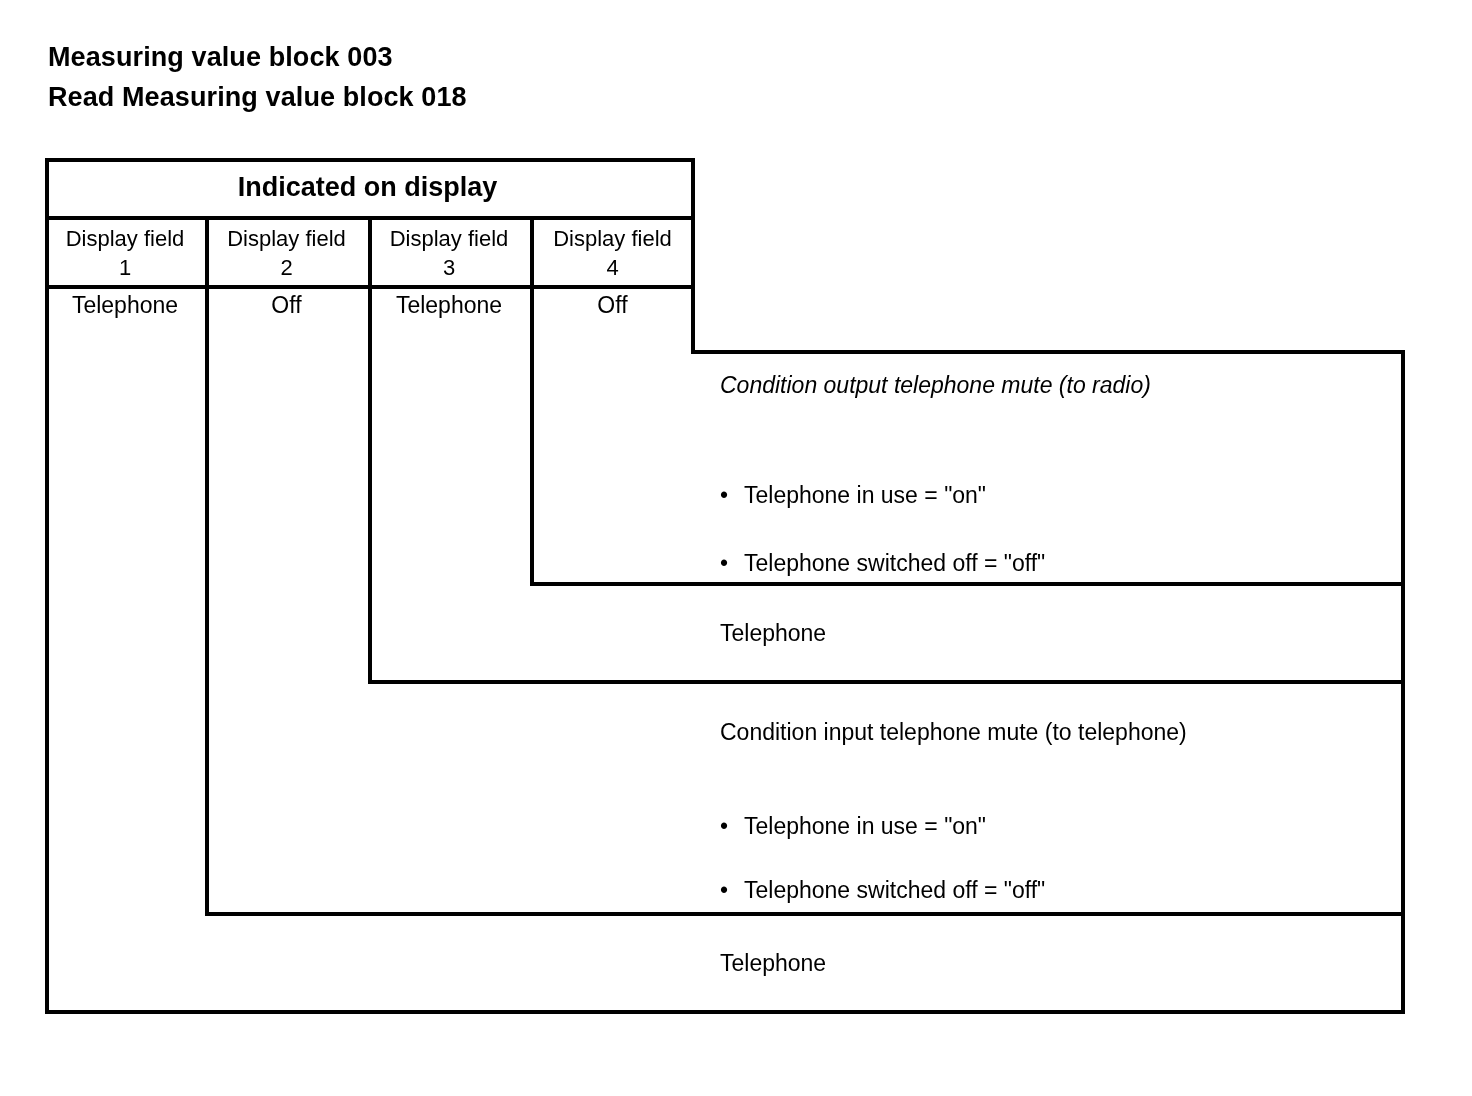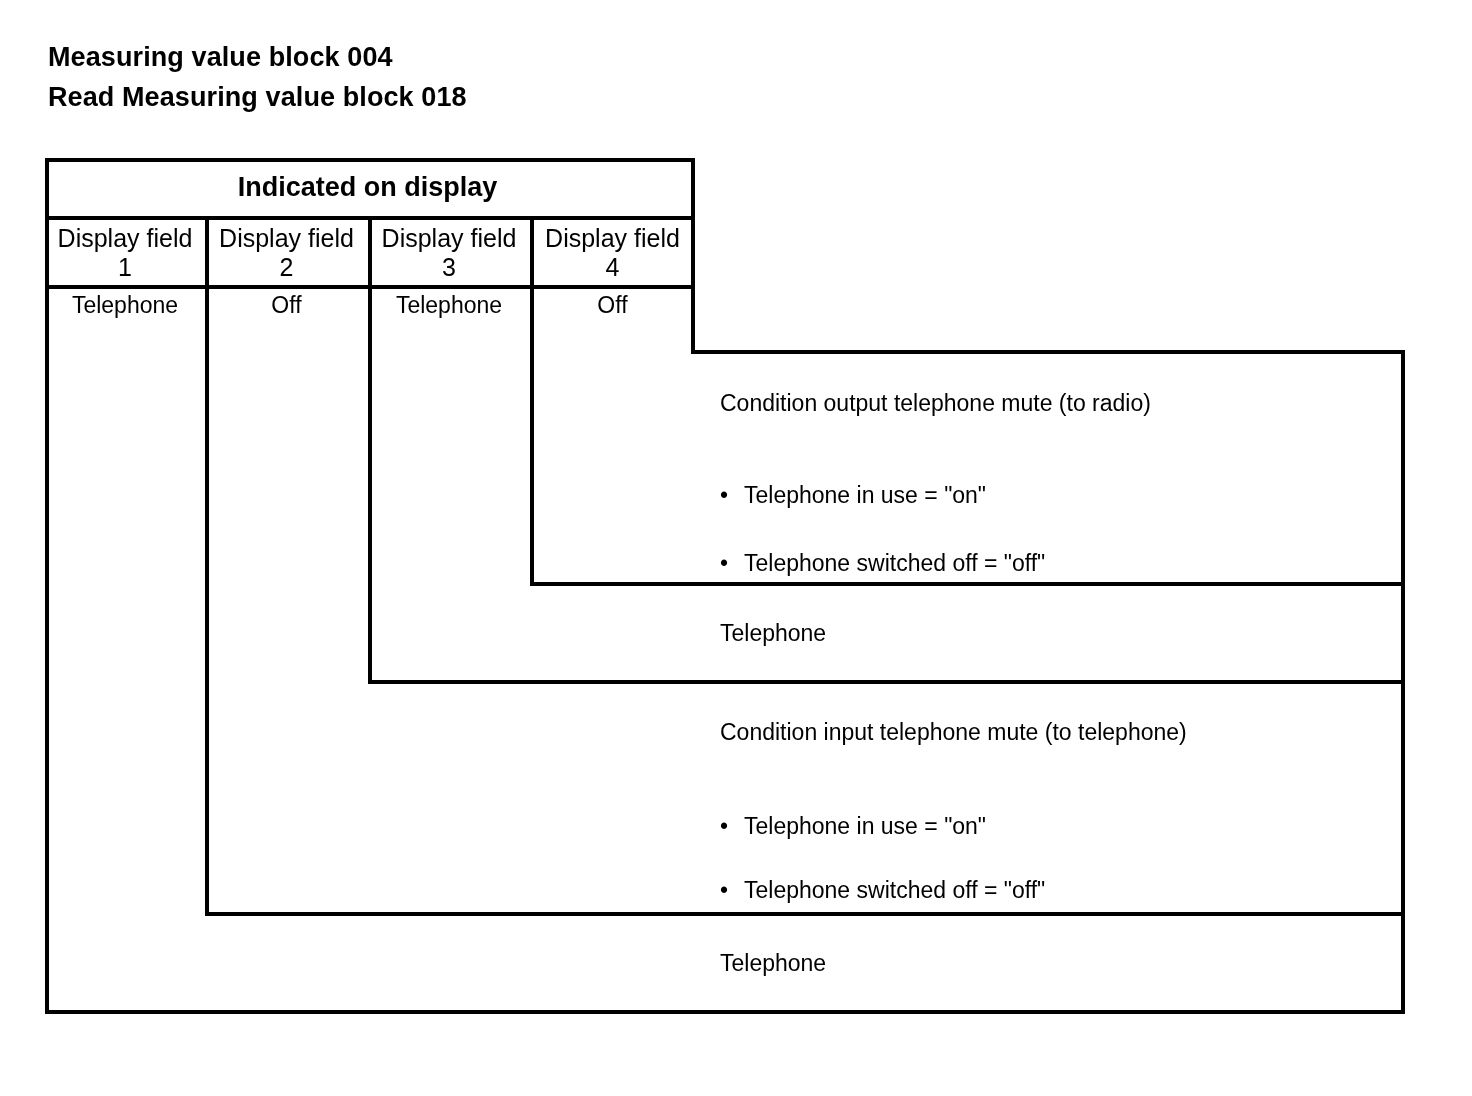--- a/index.html
+++ b/index.html
@@ -49,21 +49,21 @@
   .tbl-title {
     position: absolute;
     text-align: center;
     font-weight: bold;
     font-size: 27px;
     white-space: nowrap;
   }
   .col-head {
     position: absolute;
     text-align: center;
-    font-size: 25px;
+    font-size: 22px;
     line-height: 29px;
   }
   .col-val {
     position: absolute;
     text-align: center;
     font-size: 23px;
     white-space: nowrap;
   }
 
   
@@ -89,21 +89,21 @@
     left: 720px;
     font-size: 23px;
     white-space: nowrap;
   }
 </style>
 </head>
 <body>
 
 <div id="canvas">
 
-  <div class="heading" id="heading-1">Measuring value block 004</div>
+  <div class="heading" id="heading-1">Measuring value block 003</div>
   <div class="heading" id="heading-2">Read Measuring value block 018</div>
 
   <div class="hline" style="left:45px; top:158px; width:650px;"></div>
 
   <div class="hline" style="left:45px; top:216px; width:650px;"></div>
 
   <div class="hline" style="left:45px; top:285px; width:650px;"></div>
 
   <div class="tbl-title" style="left:45px; top:172px; width:645px;">Indicated on display</div>
 
@@ -139,21 +139,21 @@
 
   <div class="vline" style="left:530px; top:216px; height:370px;"></div>
 
   <div class="vline" style="left:691px; top:158px; height:196px;"></div>
 
   <div class="vline" style="left:1401px; top:350px; height:664px;"></div>
 
   <div class="hline" style="left:691px; top:350px; width:714px;"></div>
   <div class="hline" style="left:530px; top:582px; width:875px;"></div>
 
-  <div class="callout-title" style="top:390px;">Condition output telephone mute (to radio)</div>
+  <div class="callout-title" style="top:372px;font-style:italic;">Condition output telephone mute (to radio)</div>
   <div class="callout-bullet" style="top:456px;">
     <span class="dot">•</span><span>Telephone in use = "on"</span>
   </div>
   <div class="callout-bullet" style="top:524px;">
     <span class="dot">•</span><span>Telephone switched off = "off"</span>
   </div>
 
   <div class="hline" style="left:368px; top:680px; width:1037px;"></div>
 
   <div class="callout-simple" style="top:620px;">Telephone</div>

